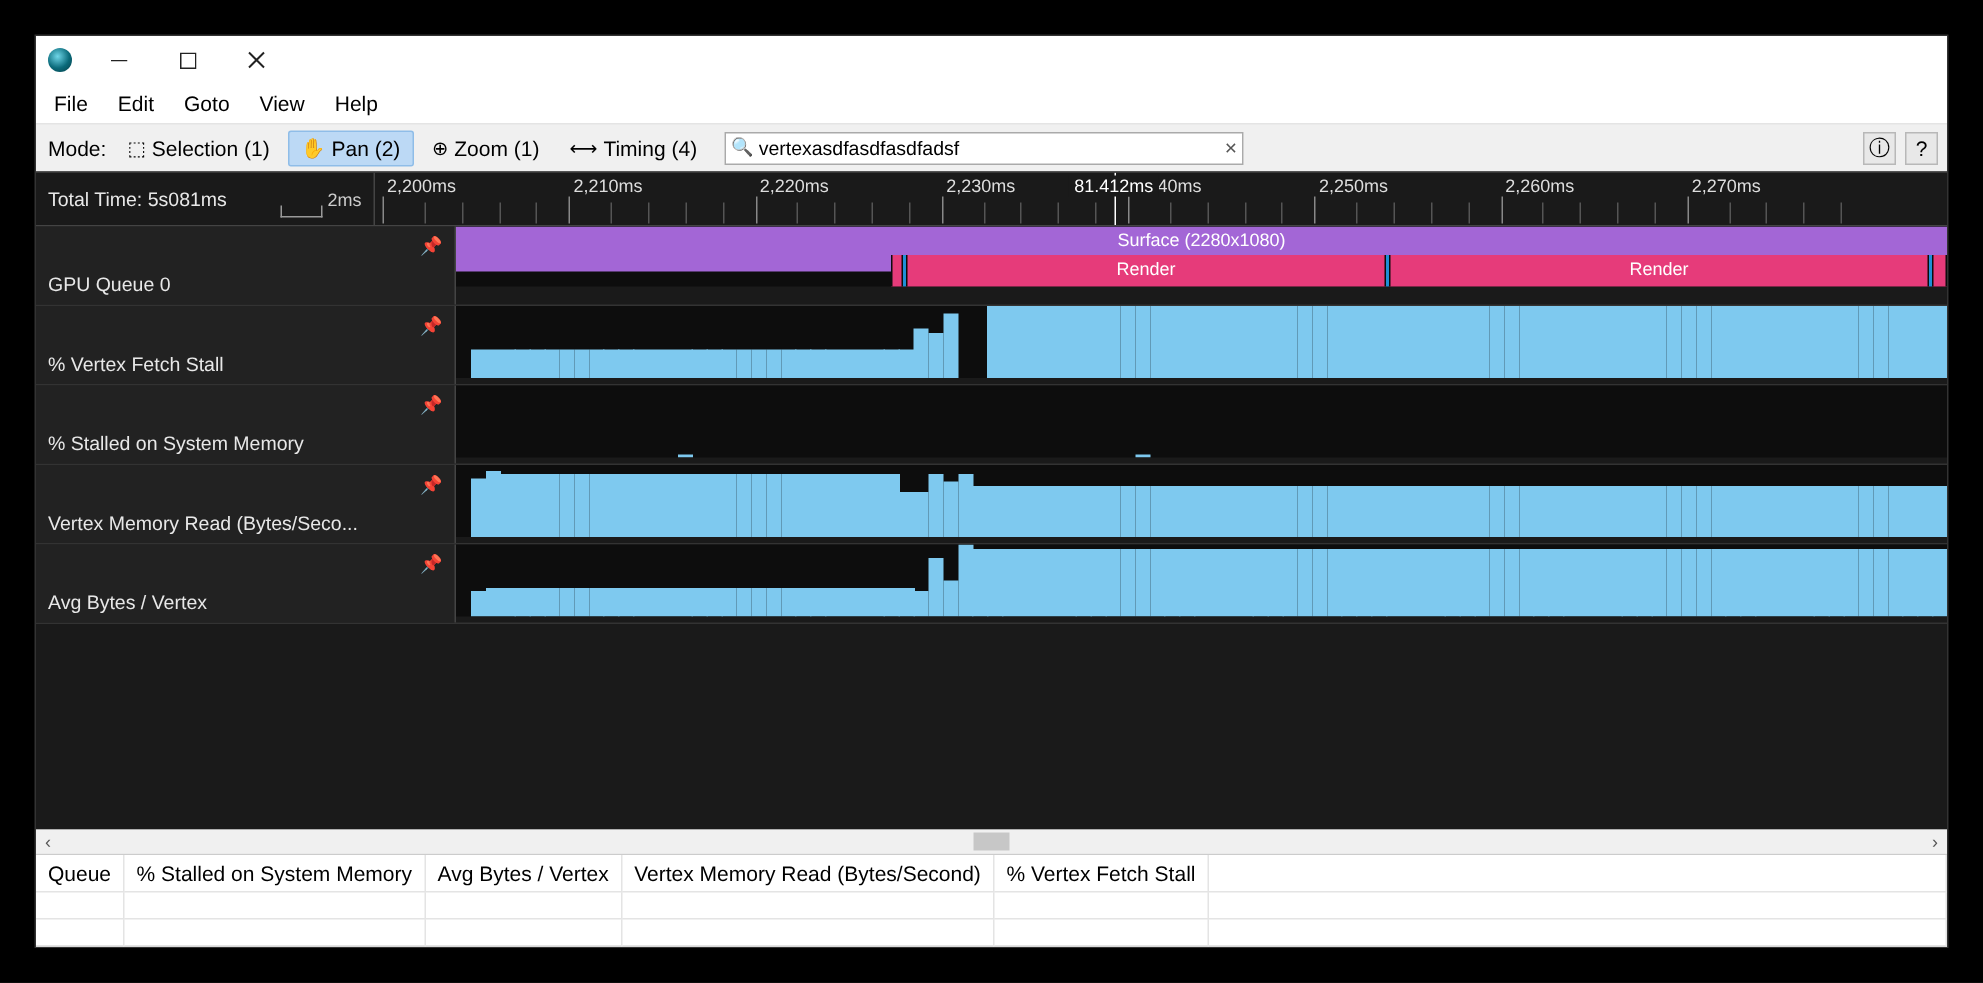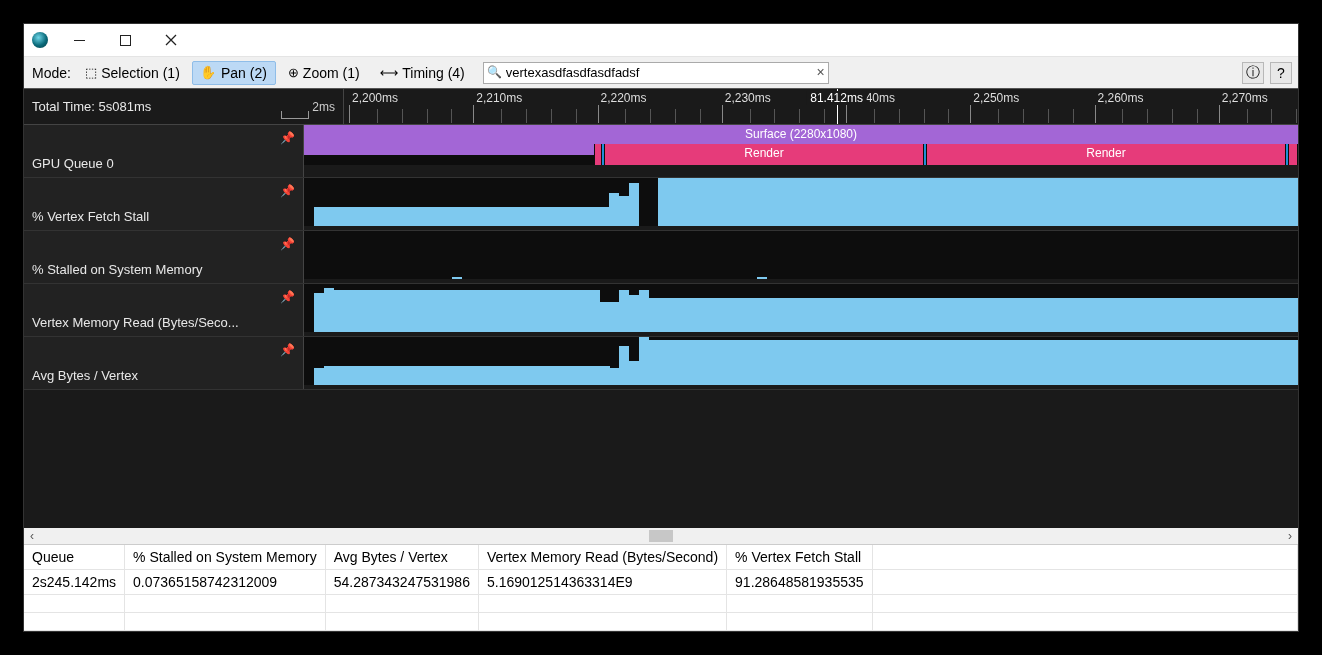--- a/index.html
+++ b/index.html
@@ -113,21 +113,21 @@
     overflow:hidden;
     border-top: 1px solid #555;
   }
   
   .ruler {
     height: 36px;
     display: flex;
     border-bottom: 1px solid #444;
   }
   .ruler-left {
-    width: 320px;
+    width: 226px;
     display:flex; align-items:center; padding:0 8px;
     font-size:13px;
     border-right:1px solid #444;
     position:relative;
   }
   .scale-label {
     position:absolute; right:8px; font-size:12px; color:#ccc;
   }
   .scale-mark {
     position:absolute; right:34px; top:22px; width:28px; height:8px;
@@ -226,20 +226,27 @@
           </svg>
       </div>
       <div class="win-btn">
         <svg width="12" height="12">
             <path d="M1 1 L11 11 M11 1 L1 11" stroke="#222" stroke-width="1.3"></path>
           </svg>
       </div>
     </div>
   </div>
 
+  <div class="menubar">
+    <div class="menu-item">File</div>
+    <div class="menu-item">Edit</div>
+    <div class="menu-item">Goto</div>
+    <div class="menu-item">View</div>
+    <div class="menu-item">Help</div>
+  </div>
 
   <div class="toolbar">
     <span class="mode-label">Mode:</span>
     <div class="mode-btn">
       <span class="mode-icon">⬚</span>
       <span>Selection (1)</span>
     </div>
     <div class="mode-btn active">
       <span class="mode-icon">✋</span>
       <span>Pan (2)</span>
@@ -691,28 +698,20 @@
           <tr id="sel-head">
             <th>Queue</th>
             <th>% Stalled on System Memory</th>
             <th>Avg Bytes / Vertex</th>
             <th>Vertex Memory Read (Bytes/Second)</th>
             <th>% Vertex Fetch Stall</th>
             <th style="width: 40%;"></th>
           </tr>
         </thead>
       <tbody id="sel-body">
-          <tr>
-            <td>2s245.142ms</td>
-            <td>0.07365158742312009</td>
-            <td>54.287343247531986</td>
-            <td>5.169012514363314E9</td>
-            <td>91.28648581935535</td>
-            <td></td>
-          </tr>
           <tr class="empty">
             <td></td>
             <td></td>
             <td></td>
             <td></td>
             <td></td>
             <td></td>
           </tr>
           <tr class="empty">
             <td></td>

